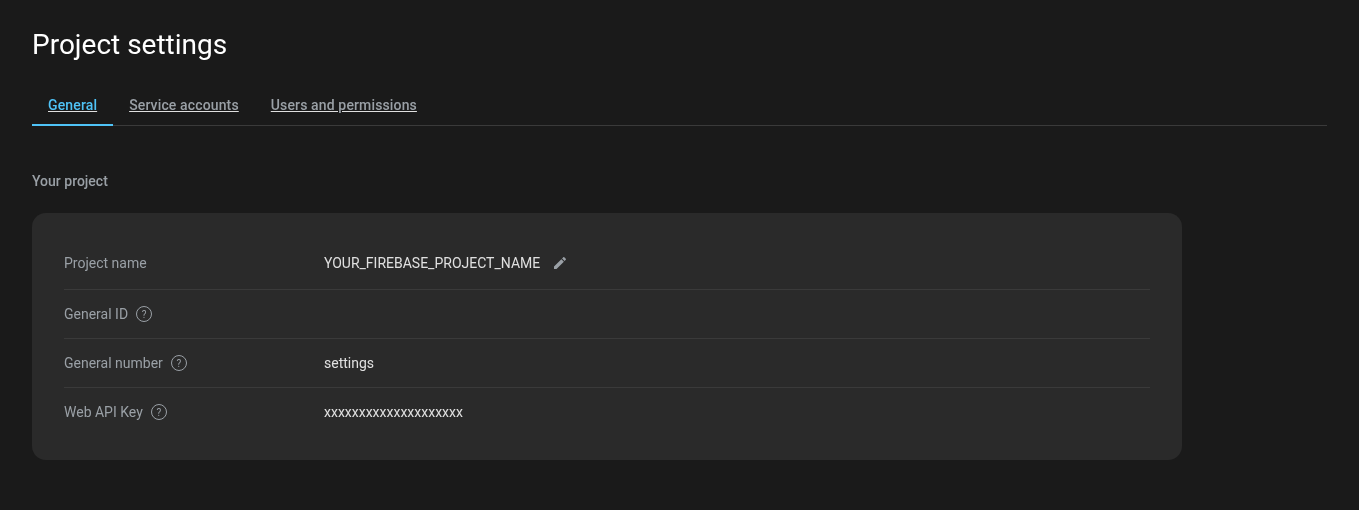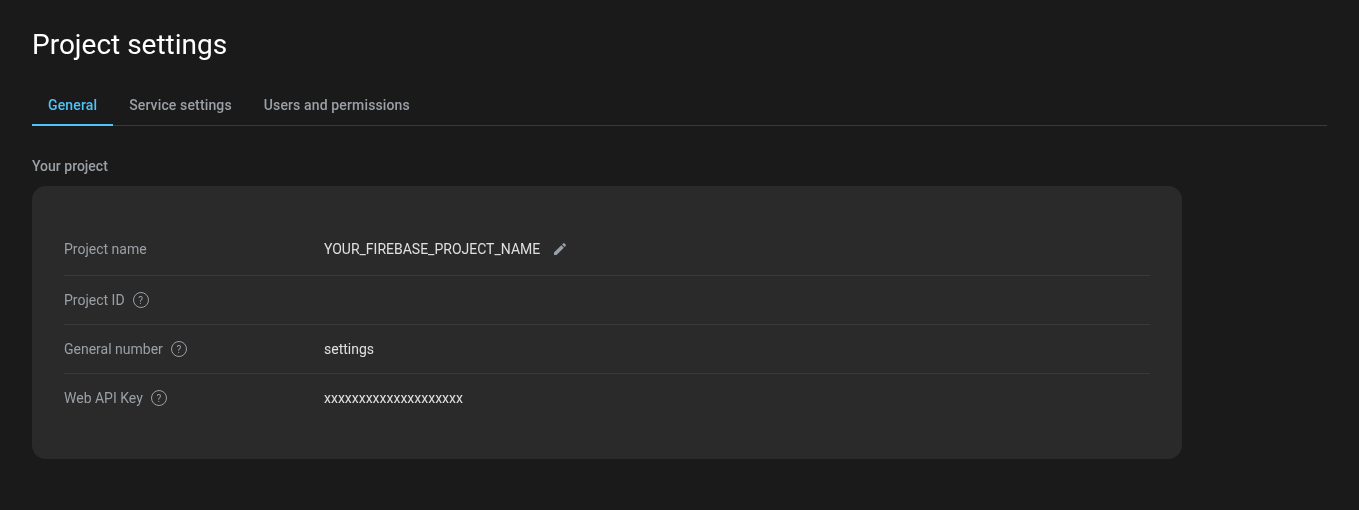--- a/index.html
+++ b/index.html
@@ -27,21 +27,22 @@
       font-weight: 400;
       color: #ffffff;
       margin-bottom: 24px;
       letter-spacing: 0;
     }
 
     .tabs-container {
       display: flex;
       align-items: center;
       border-bottom: 1px solid #3a3a3a;
-      margin-bottom: 0;
+      margin-bottom: 15px;
+      text-decoration: underline;
     }
 
     .tab {
       padding: 12px 16px;
       font-size: 14px;
       font-weight: 500;
       color: #9aa0a6;
       cursor: pointer;
       position: relative;
       white-space: nowrap;
@@ -63,27 +64,27 @@
     }
 
     .content-area {
       padding: 32px 32px;
     }
 
     .section-label {
       font-size: 14px;
       font-weight: 500;
       color: #9aa0a6;
-      margin-bottom: 12px;
+      margin-bottom: 24px;
     }
 
     .project-card {
       background-color: #2a2a2a;
       border-radius: 14px;
-      padding: 37px 32px;
+      padding: 24px 32px;
       max-width: 1150px;
     }
 
     .project-row {
       display: flex;
       align-items: center;
       padding: 16px 0;
       border-bottom: 1px solid #3a3a3a;
     }
 
@@ -141,21 +142,21 @@
   </style>
 </head>
 <body>
 
 <div class="page-container">
   <h1 class="page-title">Project settings</h1>
 
   <div class="tabs-container">
 
   <div class="tab active">General</div>
-      <div class="tab">Service settings</div>
+      <div class="tab">Service accounts</div>
       <div class="tab">Users and permissions</div>
     </div>
 </div>
 
 <div class="content-area">
   <div class="section-label">Your project</div>
   <div class="project-card">
 
   <div class="project-row">
         <div class="row-label">
@@ -165,21 +166,21 @@
           <span>YOUR_FIREBASE_PROJECT_NAME</span>
           <span class="edit-icon">
             <svg viewBox="0 0 24 24" xmlns="http://www.w3.org/2000/svg">
               <path d="M3 17.25V21h3.75L17.81 9.94l-3.75-3.75L3 17.25zM20.71 7.04c.39-.39.39-1.02 0-1.41l-2.34-2.34c-.39-.39-1.02-.39-1.41 0l-1.83 1.83 3.75 3.75 1.83-1.83z" fill="#9aa0a6"></path>
             </svg>
           </span>
         </div>
       </div>
       <div class="project-row">
         <div class="row-label">
-          <span>Project ID</span>
+          <span>General ID</span>
           <span class="help-icon">?</span>
         </div>
       </div>
       <div class="project-row">
         <div class="row-label">
           <span>General number</span>
           <span class="help-icon">?</span>
         </div>
         <div class="row-value">
           <span>settings</span>

